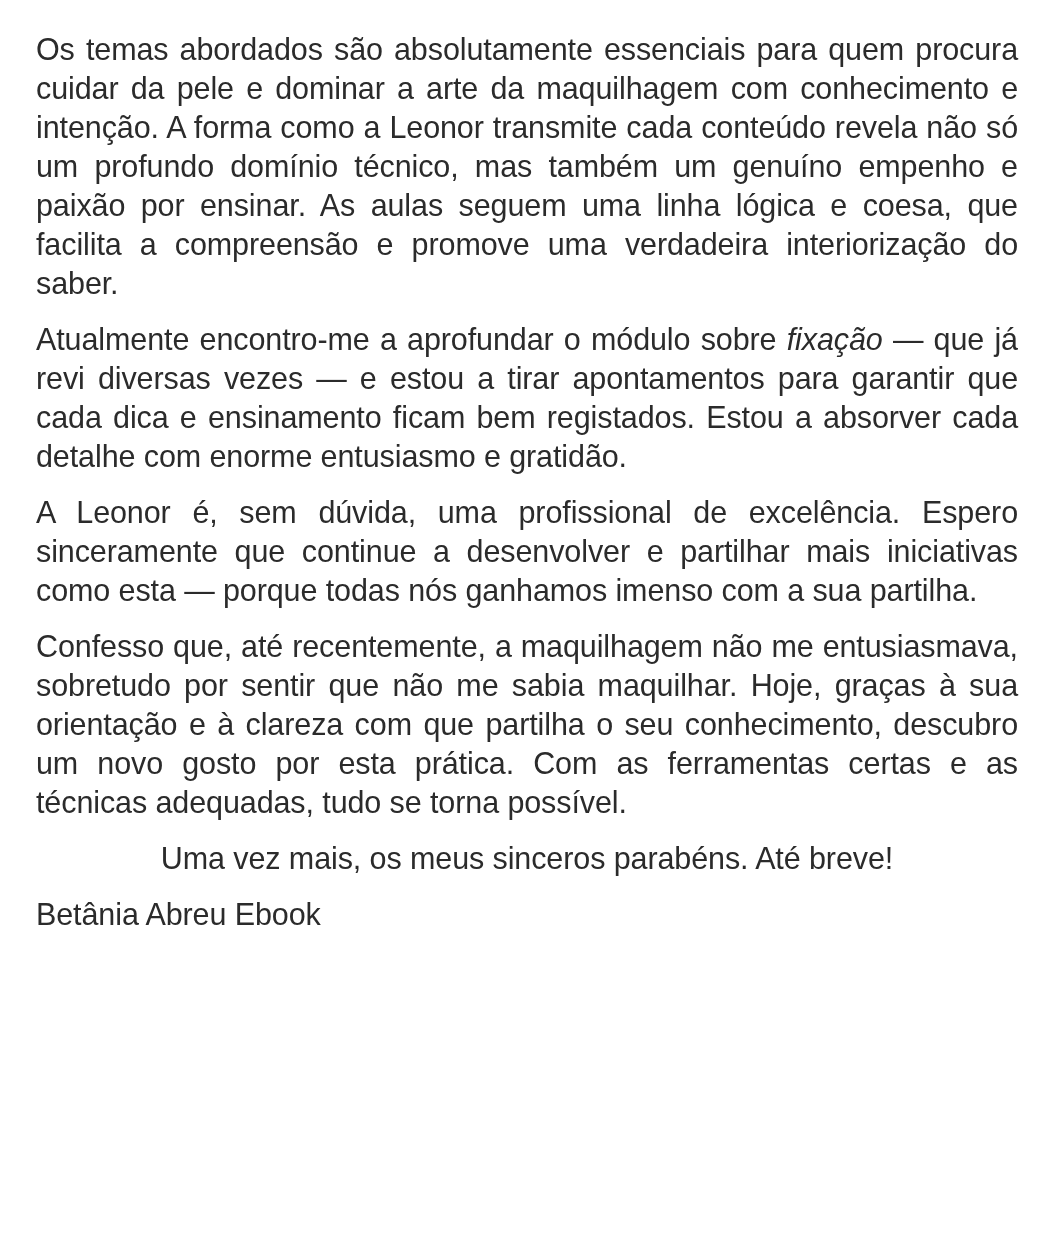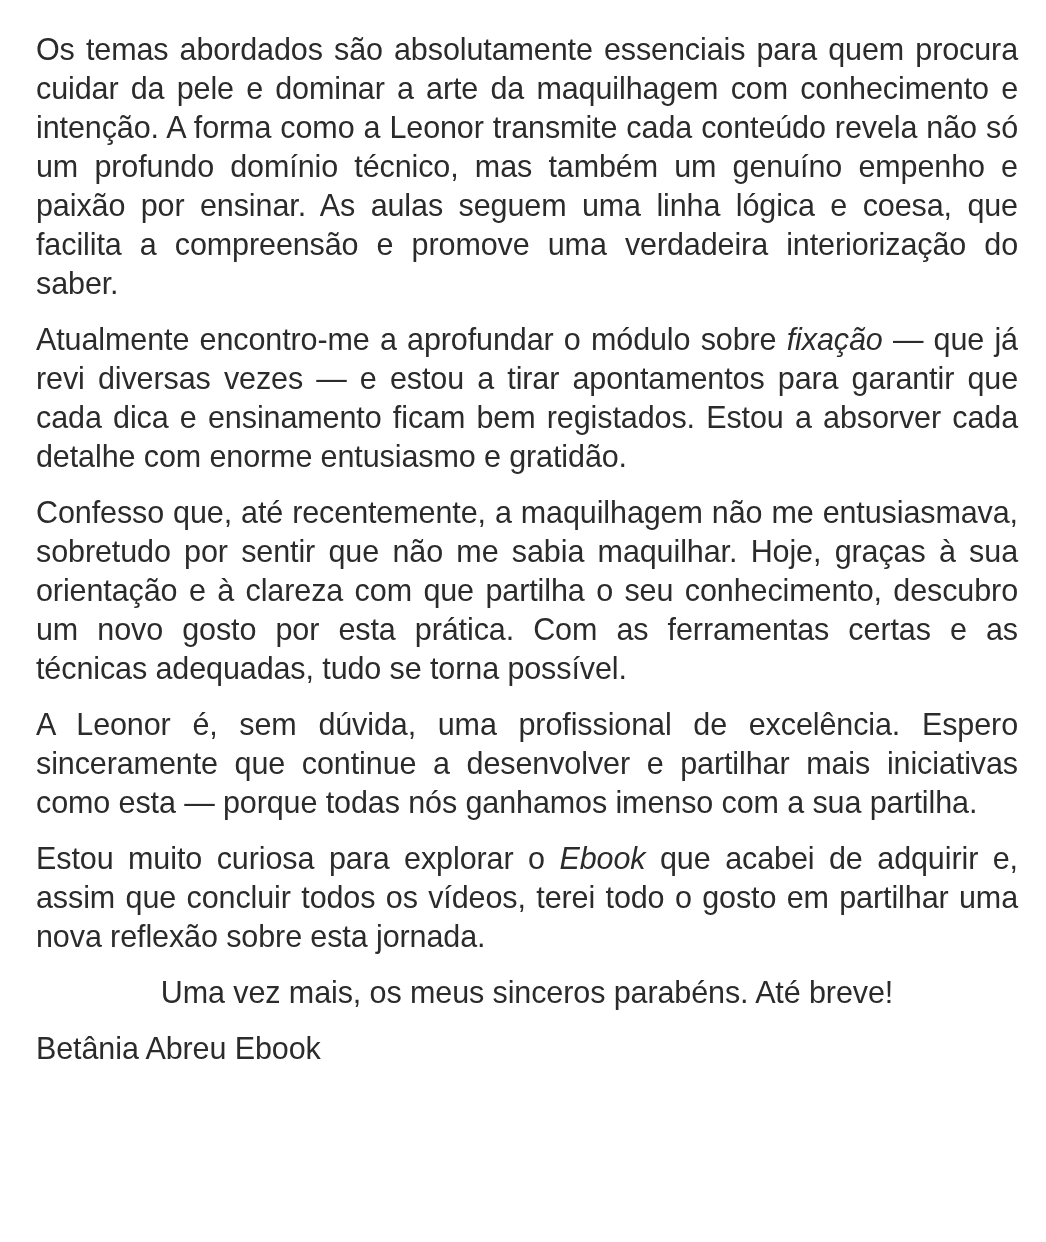--- a/index.html
+++ b/index.html
@@ -58,24 +58,23 @@
 </head>
 <body style="color: rgb(43, 43, 43); background: rgb(255, 255, 255);">
 
 <div class="page">
   <div class="doc-body">
 
     <p class="para">Os temas abordados são absolutamente essenciais para quem procura cuidar da pele e dominar a arte da maquilhagem com conhecimento e intenção. A forma como a Leonor transmite cada conteúdo revela não só um profundo domínio técnico, mas também um genuíno empenho e paixão por ensinar. As aulas seguem uma linha lógica e coesa, que facilita a compreensão e promove uma verdadeira interiorização do saber.</p>
 
     <p class="para">Atualmente encontro-me a aprofundar o módulo sobre <em>fixação</em> — que já revi diversas vezes — e estou a tirar apontamentos para garantir que cada dica e ensinamento ficam bem registados. Estou a absorver cada detalhe com enorme entusiasmo e gratidão.</p>
 
+    <p class="para">A Leonor é, sem dúvida, uma profissional de excelência. Espero sinceramente que continue a desenvolver e partilhar mais iniciativas como esta — porque todas nós ganhamos imenso com a sua partilha.</p>
+
     <p class="para">Confesso que, até recentemente, a maquilhagem não me entusiasmava, sobretudo por sentir que não me sabia maquilhar. Hoje, graças à sua orientação e à clareza com que partilha o seu conhecimento, descubro um novo gosto por esta prática. Com as ferramentas certas e as técnicas adequadas, tudo se torna possível.</p>
 
-    <p class="para">A Leonor é, sem dúvida, uma profissional de excelência. Espero sinceramente que continue a desenvolver e partilhar mais iniciativas como esta — porque todas nós ganhamos imenso com a sua partilha.</p>
-
-    <p class="para">Estou muito curiosa para explorar o <em>Ebook</em> que acabei de adquirir e, assim que concluir todos os vídeos, terei todo o gosto em partilhar uma nova reflexão sobre esta jornada.</p>
 
     <p class="closing">Uma vez mais, os meus sinceros parabéns. Até breve!</p>
 
     <p class="signature">Betânia Abreu Ebook</p>
 
   </div>
 </div>
 
 </body></html>

